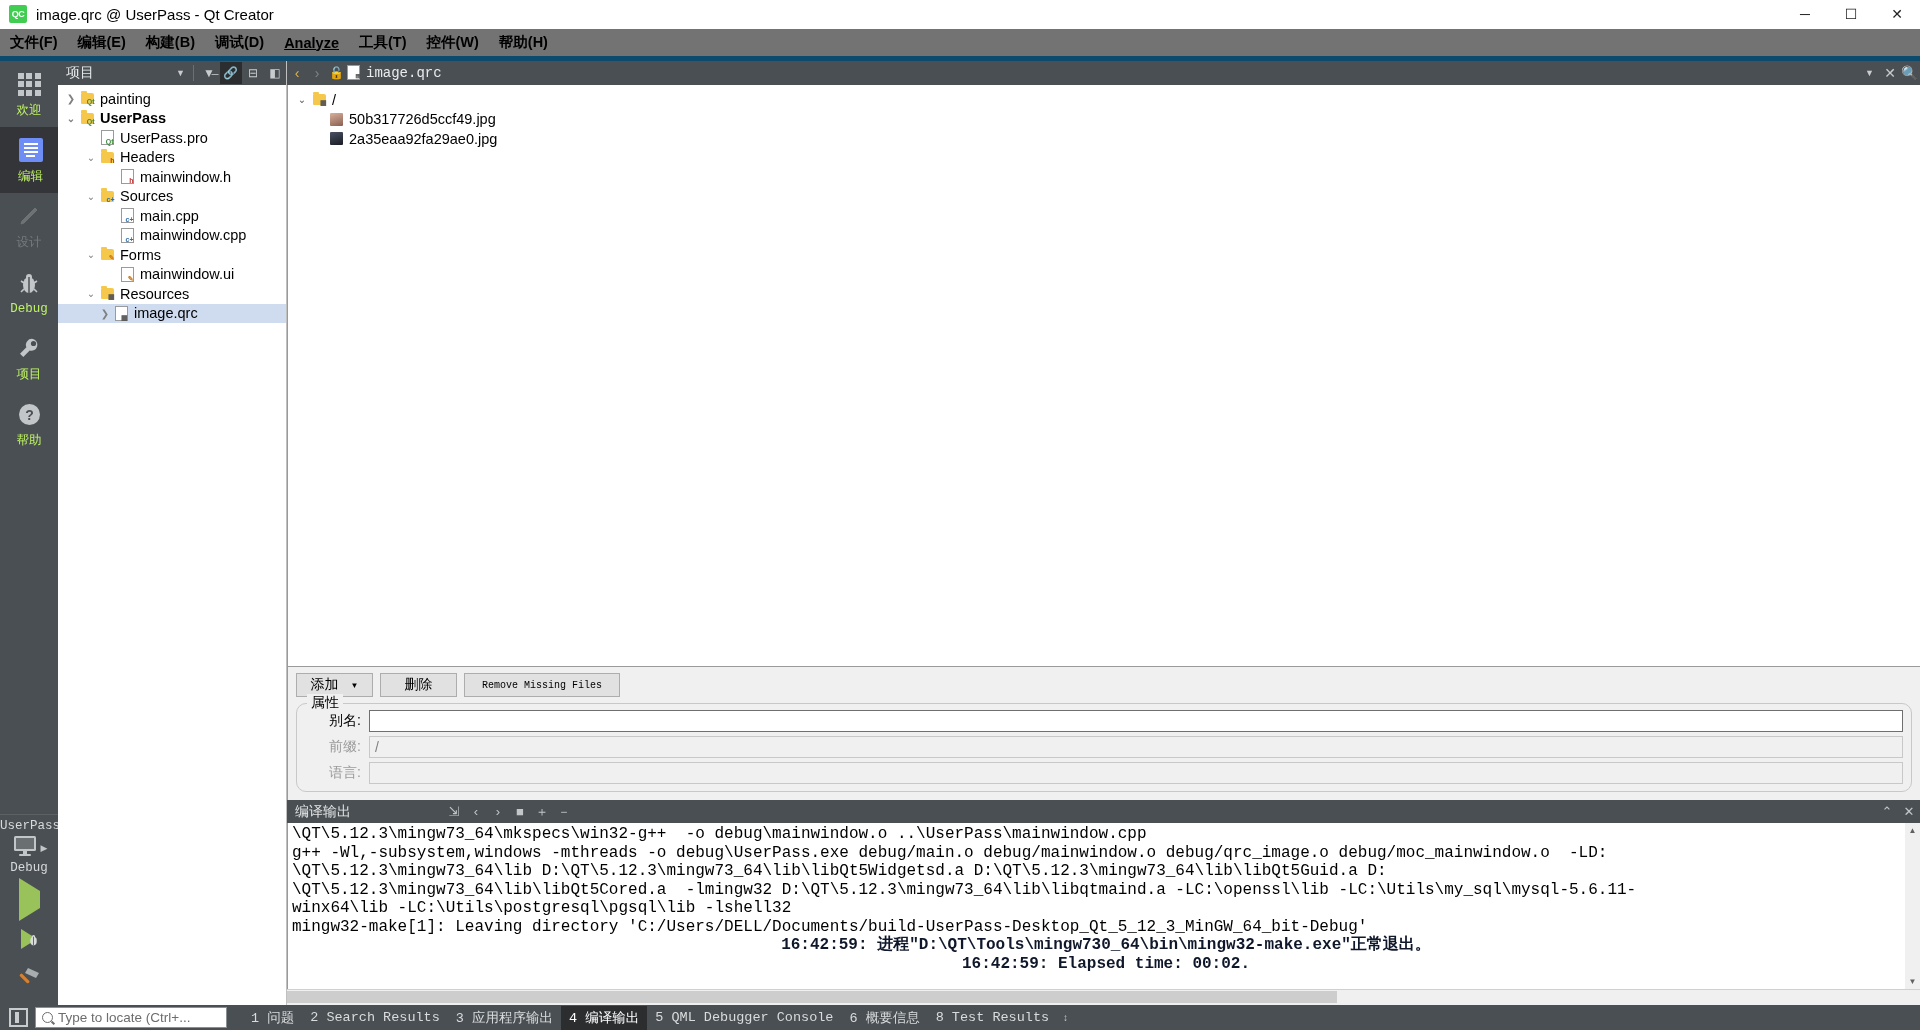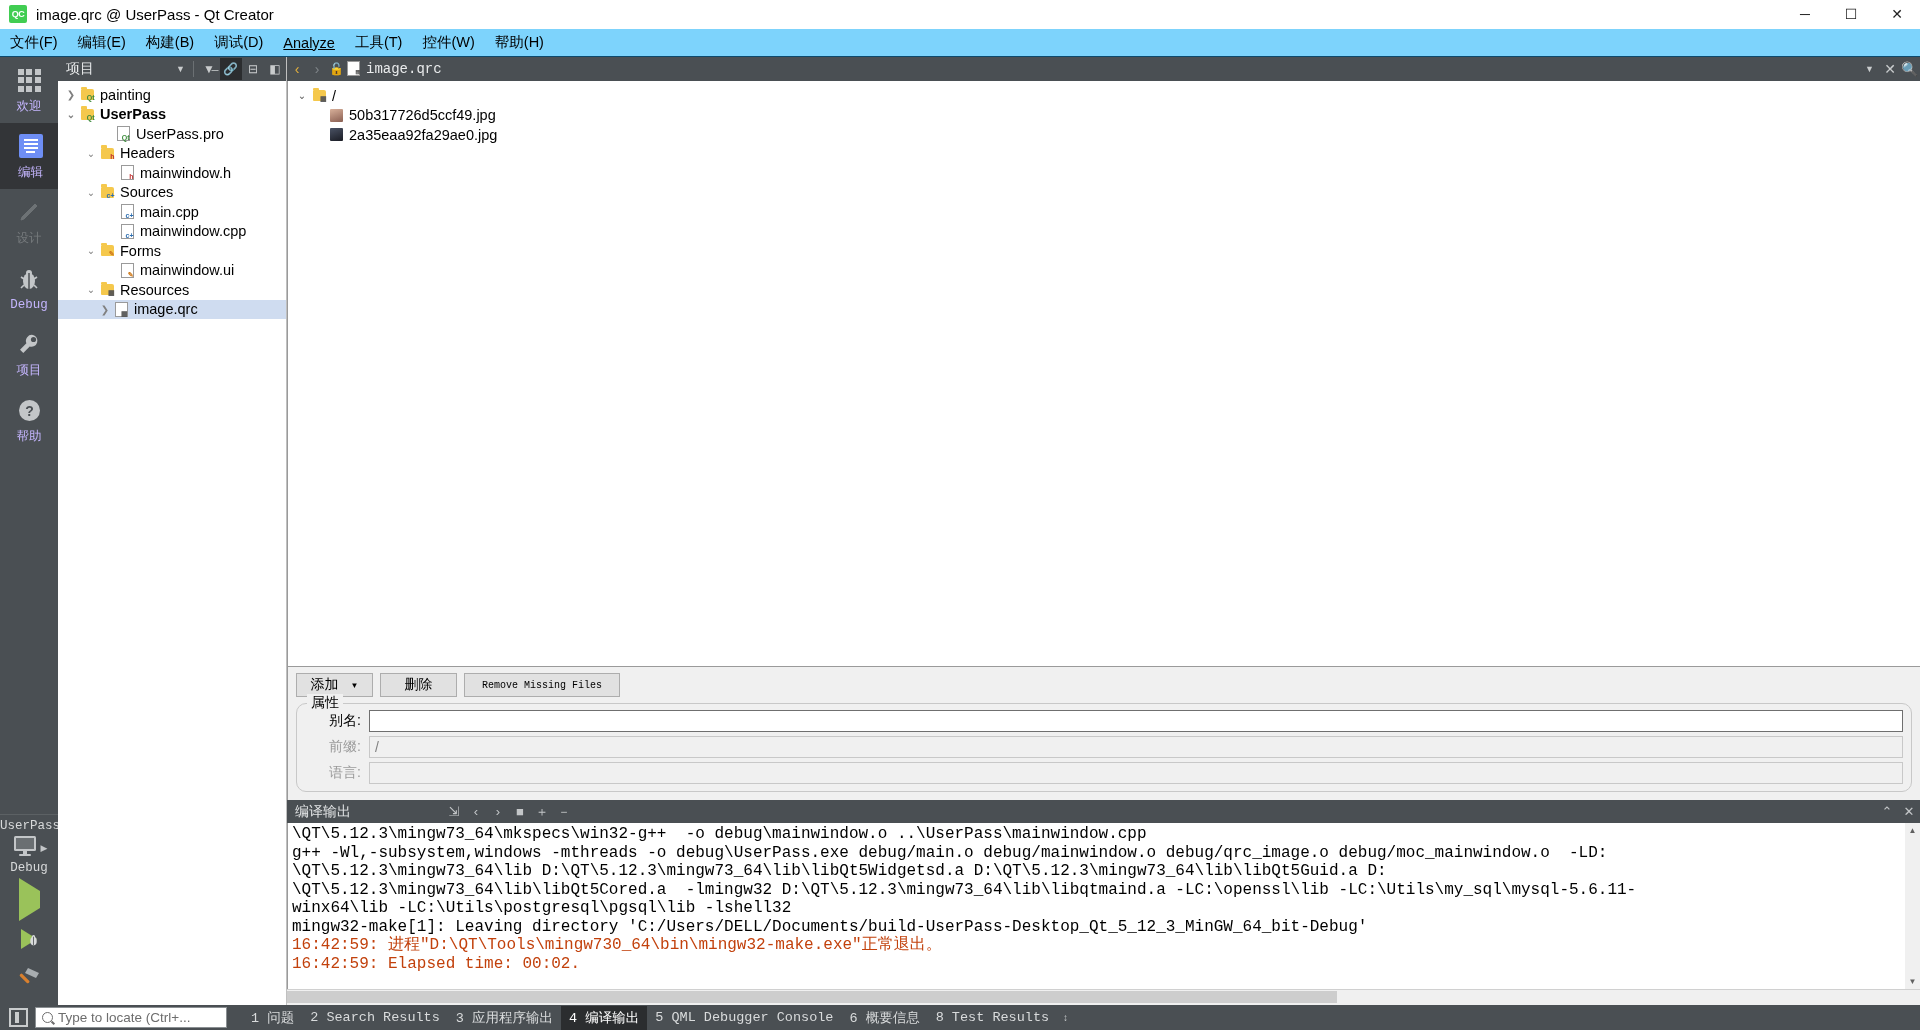--- a/index.html
+++ b/index.html
@@ -15,34 +15,34 @@
   
   .titlebar{height:28px;background:#ffffff;display:flex;align-items:center;flex:0 0 28px;border-bottom:1px solid #ffffff;}
   .tb-icon{width:18px;height:18px;margin-left:9px;margin-right:9px;background:#41cd52;border-radius:2px;
            display:flex;align-items:center;justify-content:center;color:#fff;font-size:9px;font-weight:bold;
            font-family:"Liberation Sans",sans-serif;letter-spacing:-0.5px;}
   .tb-title{font-size:15px;color:#000;font-family:"Liberation Sans",sans-serif;}
   .tb-buttons{margin-left:auto;display:flex;height:28px;}
   .tb-btn{width:46px;height:28px;display:flex;align-items:center;justify-content:center;color:#222;font-size:14px;}
 
   
-  .menubar{height:27px;background:#7dd3fc;display:flex;align-items:center;flex:0 0 27px;
-           border-bottom:1px solid #0c4a6e;}
+  .menubar{height:27px;background:#737373;display:flex;align-items:center;flex:0 0 27px;
+           border-bottom:5px solid #0c4a6e;font-weight:bold;}
   .menu-item{padding:3px 10px;font-size:14.5px;color:#000;cursor:default;}
 
   
   .body{flex:1 1 auto;display:flex;min-height:0;}
 
   
   .modebar{width:58px;background:#4a4f53;display:flex;flex-direction:column;flex:0 0 58px;
            color:#c3c6c8;}
   .mode{height:66px;display:flex;flex-direction:column;align-items:center;justify-content:center;gap:3px;cursor:pointer;}
   .mode.active{background:#333538;border-left:3px solid #ffffff00;}
   .mode .glyph{height:30px;display:flex;align-items:center;justify-content:center;}
-  .mode .mlabel{font-size:12.5px;color:#c4b5fd;font-family:"Liberation Sans",sans-serif;}
+  .mode .mlabel{font-size:12.5px;color:#bef264;font-family:"Liberation Sans",sans-serif;}
   .mode.disabled .mlabel{color:#75797c;}
   .grid-ic{display:grid;grid-template-columns:repeat(3,6px);grid-template-rows:repeat(3,6px);gap:2.5px;}
   .grid-ic i{background:#c3c6c8;display:block;width:6px;height:6px;}
   .edit-ic{width:24px;height:24px;background:#6e8ef5;border-radius:2px;display:flex;flex-direction:column;
            justify-content:center;align-items:center;gap:2px;}
   .edit-ic i{display:block;width:14px;height:2px;background:#ffffff;}
   .modespacer{flex:1 1 auto;}
   .runbar{display:flex;flex-direction:column;align-items:center;padding-bottom:6px;}
   .kitbox{border-top:1px solid #5c6164;width:100%;padding-top:4px;text-align:center;}
   .kitname{font-size:12.5px;color:#d7d9da;font-family:"Liberation Mono",monospace;}
@@ -103,21 +103,21 @@
   .finput.dis{background:#f0f0f0;border:1px solid #c8c8c8;color:#808080;display:flex;align-items:center;padding-left:5px;font-size:14px;}
 
   
   .outpane{flex:0 0 auto;display:flex;flex-direction:column;background:#fff;}
   .outhead{height:23px;background:#4a4f53;display:flex;align-items:center;color:#e2e4e5;font-size:14px;flex:0 0 23px;}
   .outhead .ttl{padding-left:8px;min-width:148px;}
   .oh-btn{width:22px;height:22px;display:flex;align-items:center;justify-content:center;color:#c3c6c8;font-size:13px;}
   .oh-right{margin-left:auto;display:flex;}
   .outbody{flex:1 1 auto;overflow:hidden;background:#fff;position:relative;padding:2px 0 0 4px;border-left:1px solid #9a9a9a;}
   .oline{font-family:"Liberation Mono",monospace;font-size:16px;line-height:18.5px;color:#000;white-space:pre;}
-  .oline.b{color:#c2410c;font-weight:normal;}
+  .oline.b{color:#0f172a;font-weight:bold;text-align:center;}
   .scroll-v{position:absolute;right:0;top:0;width:15px;height:100%;background:#f0f0f0;}
   .scroll-h{height:15px;background:#f0f0f0;border-top:1px solid #d0d0d0;position:relative;}
   .sh-thumb{position:absolute;left:0;top:1px;height:12px;width:1050px;background:#cdcdcd;}
   .sv-arrow{height:15px;display:flex;align-items:center;justify-content:center;font-size:8px;color:#606060;}
 
   
   .statusbar{height:25px;background:#4a4f53;display:flex;align-items:center;flex:0 0 25px;color:#d9dbdc;font-size:13px;}
   .sb-sq{width:15px;height:15px;border:2px solid #c9cccd;margin:0 7px 0 9px;display:flex;align-items:center;justify-content:center;}
   .sb-sq i{width:4px;height:11px;background:#c9cccd;display:block;margin-left:-4px;}
   .locator{width:186px;height:19px;background:#ffffff;border:1px solid #8a8f92;display:flex;align-items:center;
@@ -299,21 +299,21 @@
         <div class="trow bold" style="padding-left:6px">
           <span class="arrow">⌄</span>
           <span class="ic">
               <span class="folder">
                 <span class="badge">Qt</span>
               </span>
             </span>
           <span>UserPass</span>
         </div>
 
-        <div class="trow" style="padding-left:42px">
+        <div class="trow" style="padding-left:26px">
           <span class="arrow"></span>
           <span class="ic">
               <span class="filedoc">
                 <span class="bg" style="color:#3a8a3a">Qt</span>
               </span>
             </span>
           <span>UserPass.pro</span>
         </div>
 
         <div class="trow" style="padding-left:26px">

